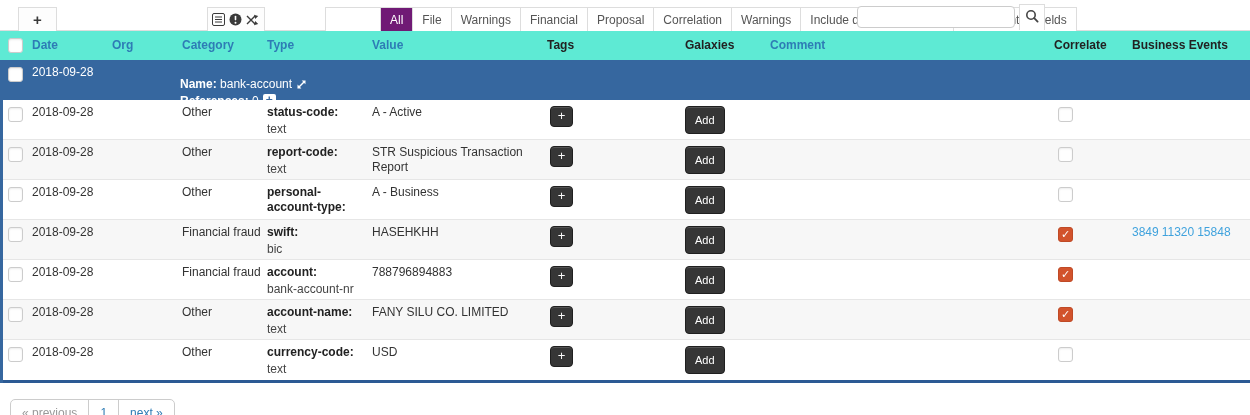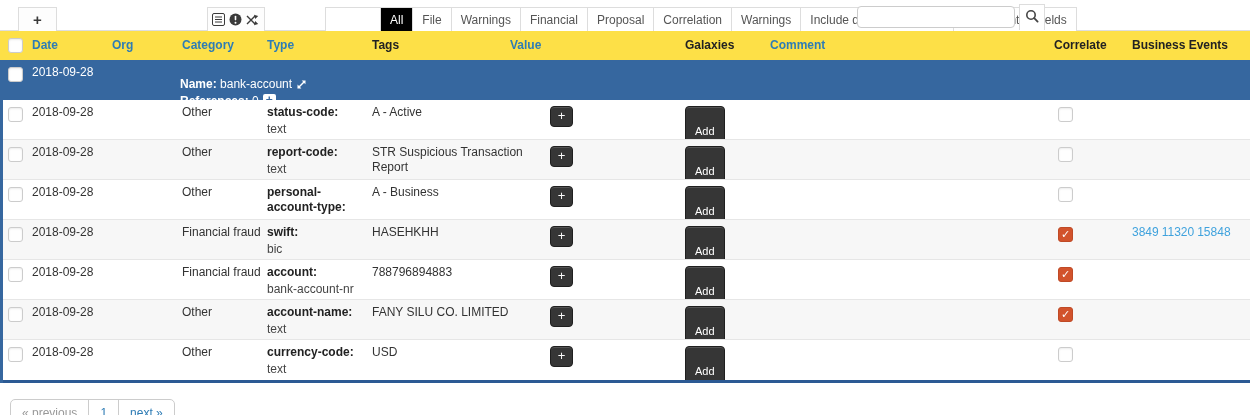--- a/index.html
+++ b/index.html
@@ -12,37 +12,37 @@
     background:#fdfdfd; display:flex; align-items:center; justify-content:center; }
   .add-tab { left:18px; width:39px; font-size:15px; font-weight:bold; color:#3a3a3a; cursor:pointer; }
   .icons-tab { left:207px; width:58px; gap:4px; }
   .icons-tab svg { display:block; }
 
   .filters-strip { position:absolute; left:325px; top:7px; height:24px; display:flex;
     border:1px solid #ddd; border-bottom:none; background:#fff; }
   .filters-strip .cell { display:flex; align-items:center; padding:0 9px; border-left:1px solid #ddd;
     color:#555; white-space:nowrap; cursor:pointer; }
   .filters-strip .cell:first-child { border-left:none; color:#666; cursor:default;margin-top:32px; }
-  .filters-strip .cell.active { background:#000000; color:#fff; }
+  .filters-strip .cell.active { background:#701a75; color:#fff; }
 
   .search-group { position:absolute; left:857px; top:4px; display:flex; align-items:center; }
   .search-input { width:158px; height:22px; border:1px solid #ccc; border-radius:4px;
     padding:0 8px; font-size:12px; outline:none; }
   .search-btn { width:26px; height:26px; margin-left:4px; border:1px solid #ddd; border-bottom:none;
     background:#fff; display:flex; align-items:center; justify-content:center; cursor:pointer; }
 
   
   .grid-row { display:flex; width:1250px; }
   .c-cb{width:30px;} .c-date{width:80px;} .c-org{width:70px;} .c-cat{width:85px;}
   .c-type{width:105px;} .c-val{width:175px;} .c-tags{width:138px;} .c-gal{width:85px;}
   .c-com{width:284px;} .c-cor{width:78px;} .c-rel{width:120px;}
   .cell { padding:5px 4px 0 2px; overflow:hidden; }
   .c-cb.cell { padding:7px 0 0 8px; }
 
-  .thead { height:29px; background:#fde047; align-items:flex-start; }
+  .thead { height:29px; background:#5eead4; align-items:flex-start; }
   .thead .cell { padding-top:7px; font-weight:bold; }
   .th-link { color:#2e7cb5; cursor:pointer; text-decoration:none; }
   .th-plain { color:#222; }
 
   .object-row { height:40px; background:#36679f; color:#fff; }
   .object-row .obj-line { line-height:15px; white-space:nowrap; }
   .object-row b { font-weight:bold; }
 
   .rows-wrap { position:relative; }
   .obj-left-border { position:absolute; left:0; top:0; width:3px; height:283px; background:#36679f; z-index:5; }
@@ -61,21 +61,21 @@
     box-shadow:inset 0 1px 2px rgba(0,0,0,.08); cursor:pointer; position:relative; }
   .cb.checked { background:#d2532c; border-color:#bf4a26; box-shadow:none; }
   .cb.checked::after { content:"✓"; position:absolute; left:2px; top:0px; color:#fff;
     font-size:11px; font-weight:bold; }
   .cor-cb { margin:2px 0 0 4px; }
 
   
   .tag-plus-btn { margin-top:1px; margin-left:3px; width:23px; height:21px; background:#363636;
     border:1px solid #1f1f1f; border-radius:4px; color:#fff; font-size:13px; line-height:18px;
     text-align:center; cursor:pointer; box-shadow:inset 0 1px 0 rgba(255,255,255,.15); }
-  .galaxy-add-btn { margin-top:1px; display:inline-block; padding:18px 9px; background:#363636;
+  .galaxy-add-btn { margin-top:1px; display:inline-block; padding:7px 9px; background:#363636;
     border:1px solid #1f1f1f; border-radius:4px; color:#fff; font-size:11px; cursor:pointer;
     box-shadow:inset 0 1px 0 rgba(255,255,255,.15); }
 
   .rel-link { color:#3fa2dd; text-decoration:none; margin-right:3px; cursor:pointer; }
 
   
   .plus-square { display:inline-block; width:13px; height:13px; background:#fff; border-radius:2px;
     position:relative; vertical-align:-2px; margin-left:4px; cursor:pointer; }
   .plus-square::before { content:"+"; position:absolute; left:3px; top:-1px; color:#36679f;
     font-weight:bold; font-size:12px; }
@@ -145,22 +145,22 @@
 </div>
 
 <div class="grid-row thead">
   <div class="cell c-cb">
       <div class="cb"></div>
     </div>
   <div class="cell c-date"><a class="th-link">Date</a></div>
   <div class="cell c-org"><a class="th-link">Org</a></div>
   <div class="cell c-cat"><a class="th-link">Category</a></div>
   <div class="cell c-type"><a class="th-link">Type</a></div>
+  <div class="cell c-val"><a class="th-link">Value</a></div>
   <div class="cell c-tags"><span class="th-plain">Tags</span></div>
-  <div class="cell c-val"><a class="th-link">Value</a></div>
   <div class="cell c-gal"><span class="th-plain">Galaxies</span></div>
   <div class="cell c-com"><a class="th-link">Comment</a></div>
   <div class="cell c-cor"><span class="th-plain">Correlate</span></div>
   <div class="cell c-rel"><span class="th-plain">Business Events</span></div>
 </div>
 
 <div class="grid-row object-row">
   <div class="cell c-cb">
       <div class="cb"></div>
     </div>

